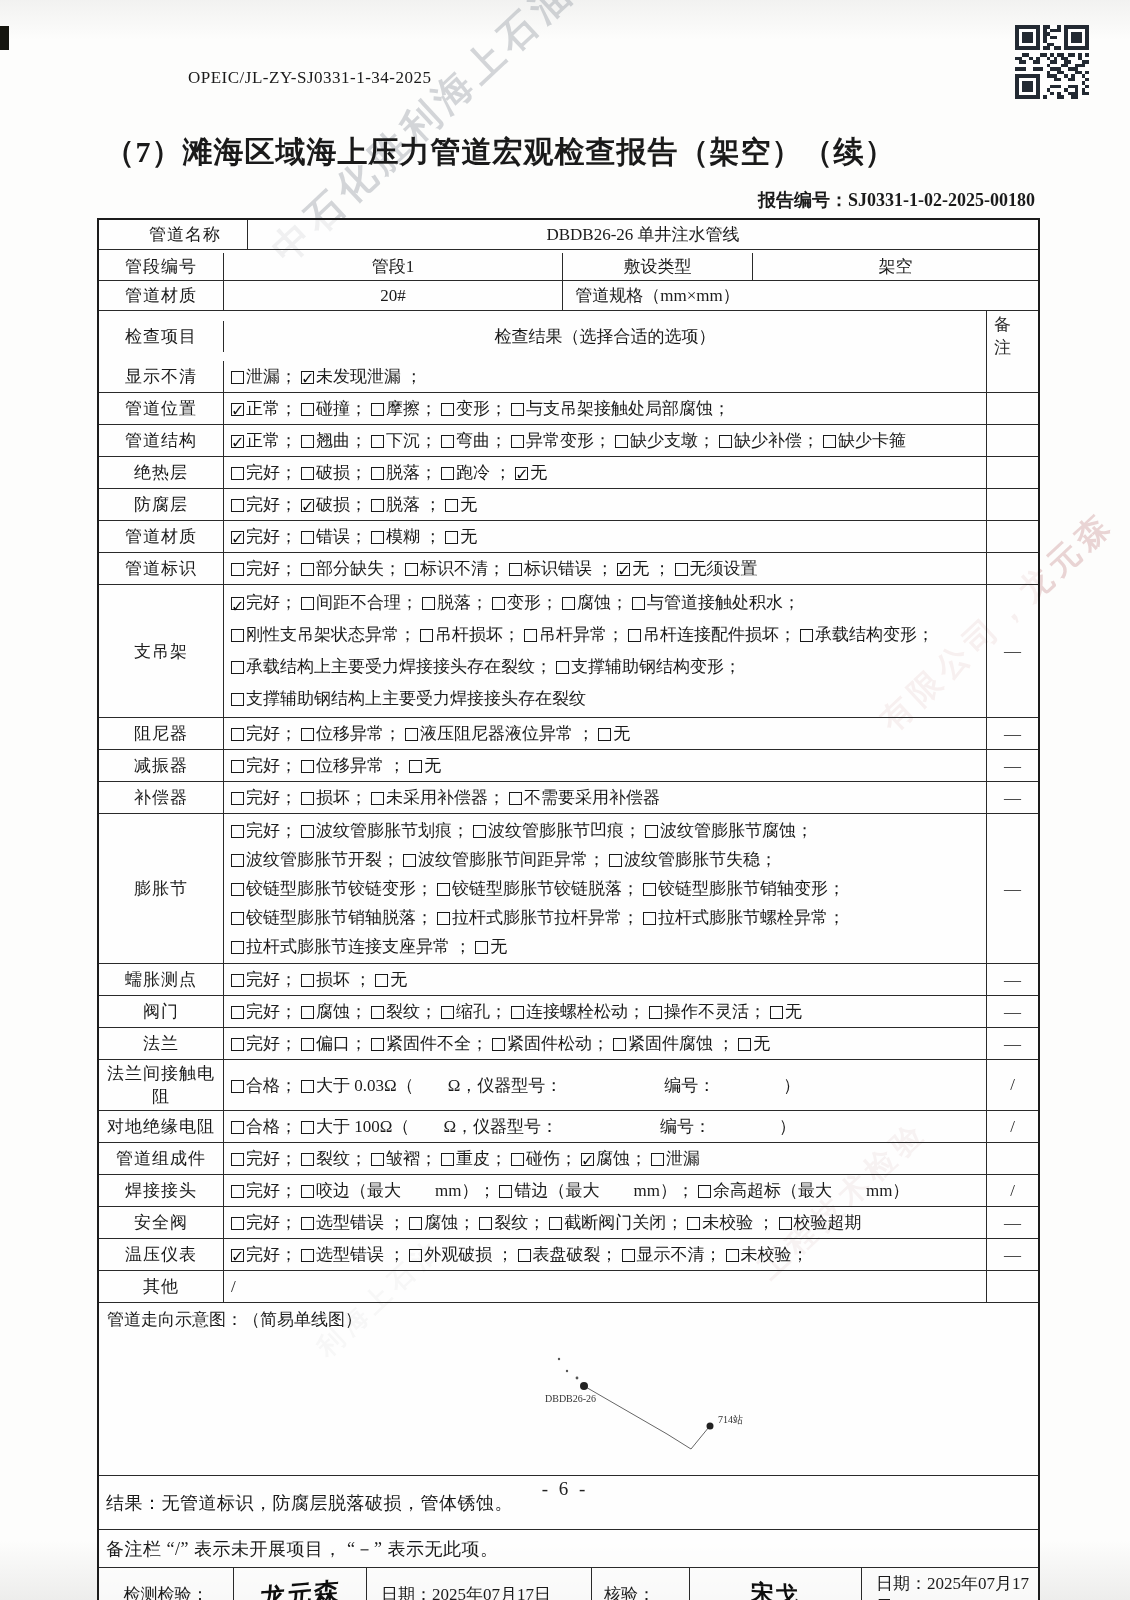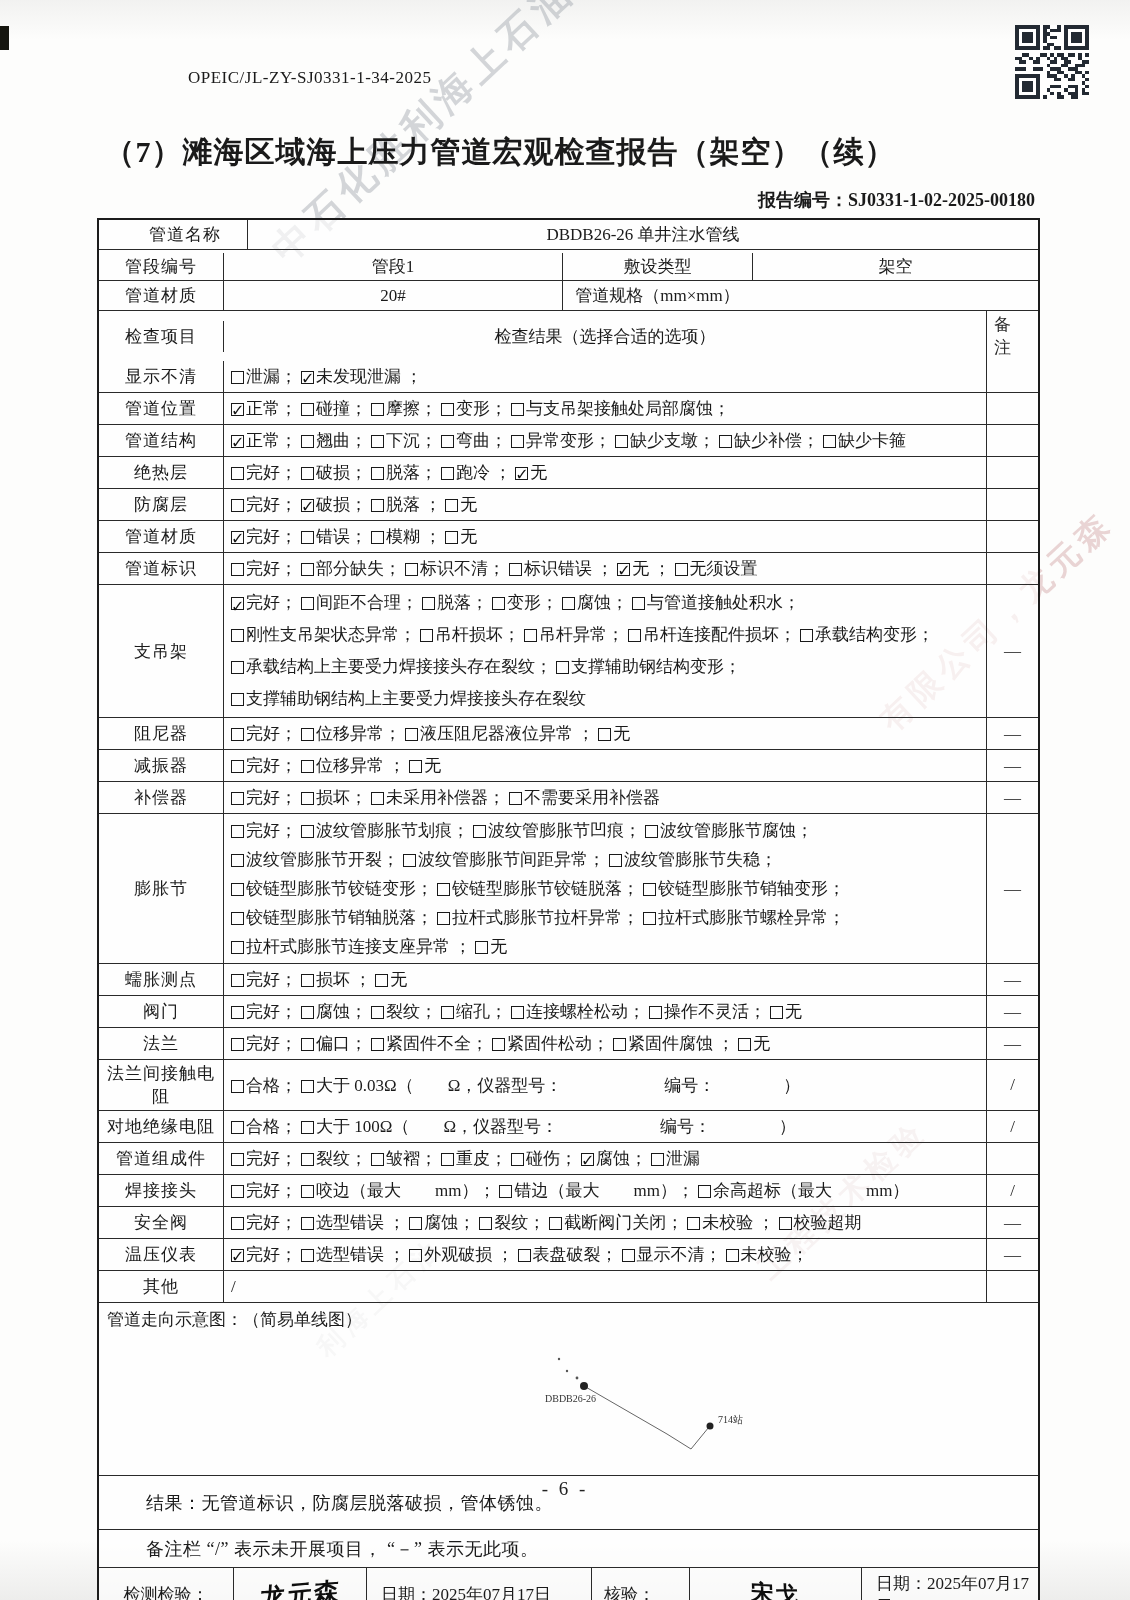--- a/index.html
+++ b/index.html
@@ -45,21 +45,21 @@
     vertical-align:-2px;margin-right:2px;position:relative;box-sizing:border-box;}
   .cb.ck:after{content:"✓";position:absolute;left:-1px;top:-7px;font-size:16px;
     font-weight:bold;font-family:"DejaVu Sans",sans-serif;color:#111;}
 
   .schem-cell{display:block;position:relative;padding:5px 8px;}
   .schem-label{font-size:17px;}
   .schem-svg{position:absolute;left:330px;top:28px;}
 
   .result-row{min-height:54px;}
   .note-row{min-height:38px;}
-  .result-text,.note-text{font-size:18px;letter-spacing:.5px;margin-left:40px;}
+  .result-text,.note-text{font-size:18px;letter-spacing:.5px;}
   .sig-row{min-height:54px;}
   .sig{font-size:25px;color:#0e0e0e;transform:rotate(-5deg) skewX(-9deg);
     font-weight:bold;letter-spacing:2px;}
   .sig2{transform:rotate(4deg) skewX(6deg);font-size:23px;}
 
   .footer-page{position:absolute;left:0;top:1478px;width:1130px;text-align:center;
     font-size:19px;letter-spacing:3px;color:#222;}
 </style>
 </head>
 <body>

